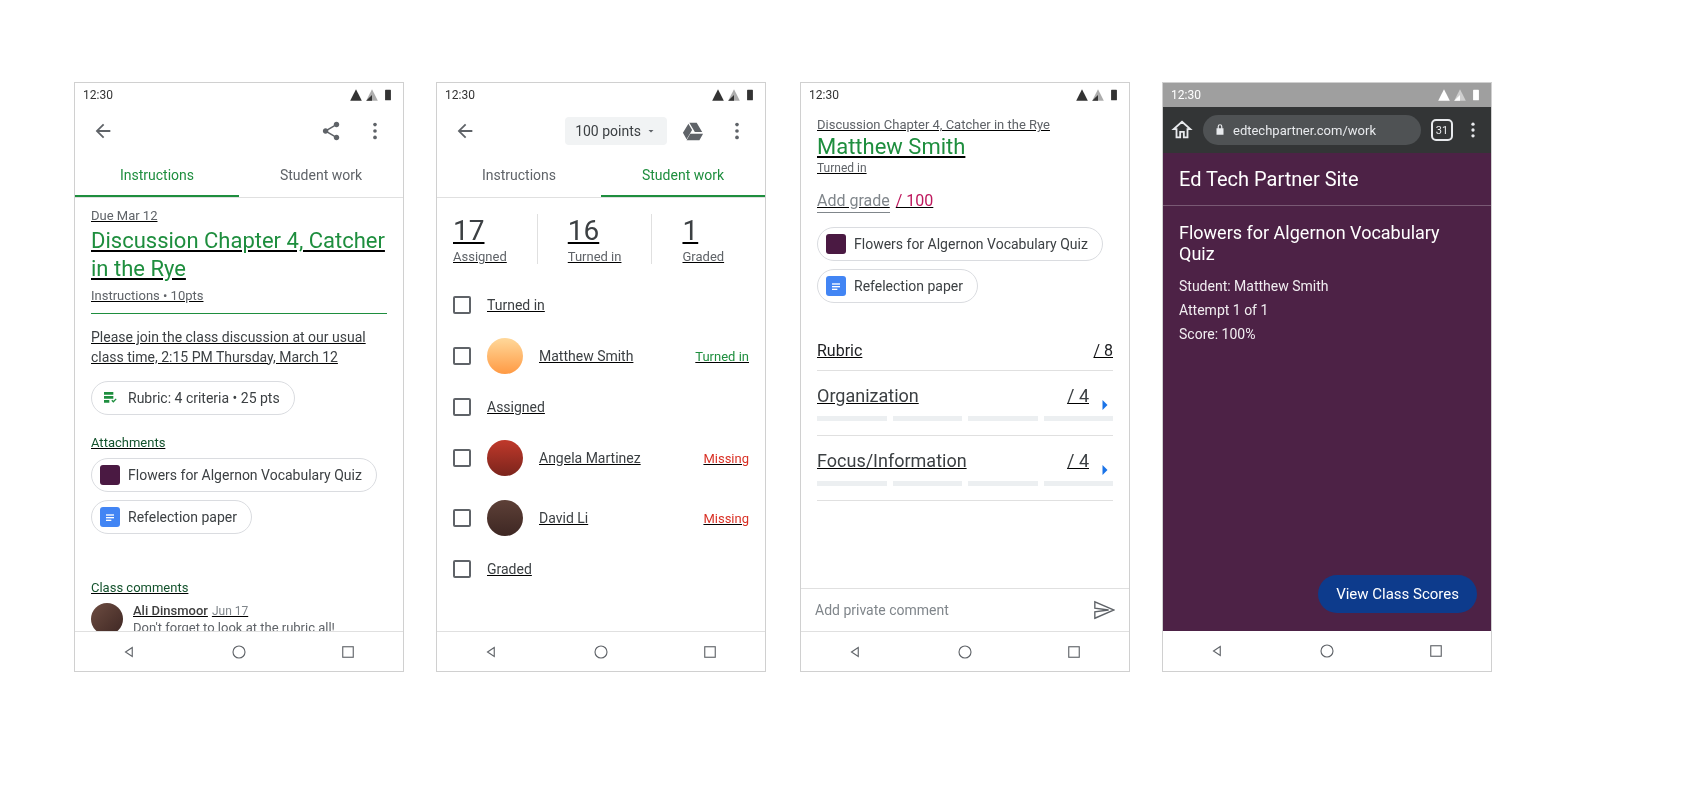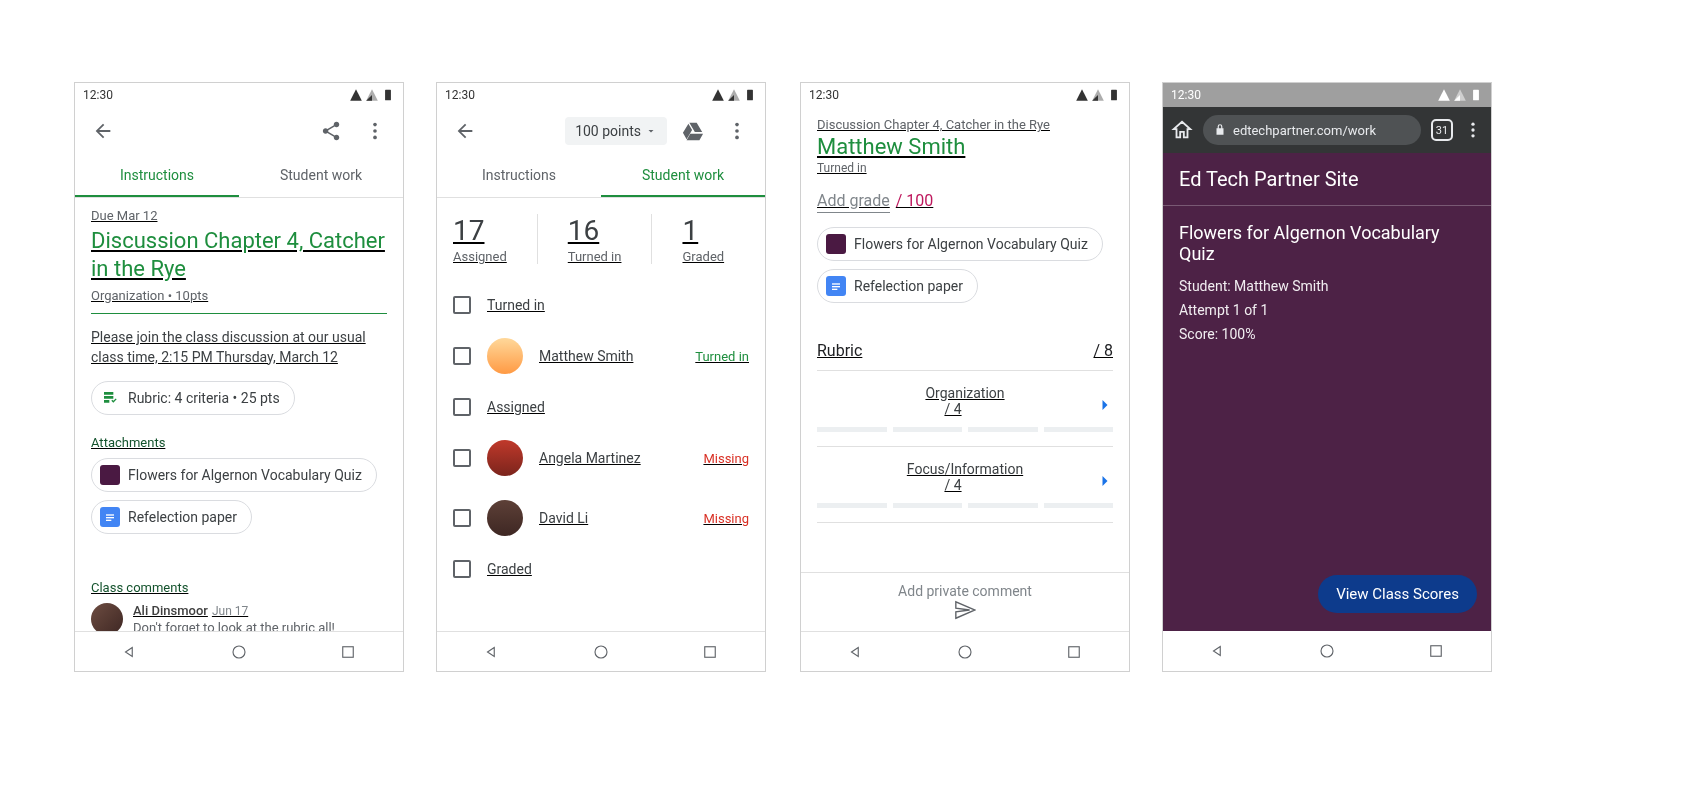--- a/index.html
+++ b/index.html
@@ -172,33 +172,32 @@
   .s3-pad { padding: 10px 16px; }
   .crumb { font-size: 13px; color: #5f6368; }
   .student-name { font-size: 22px; color: #1e8e3e; margin-top: 2px; }
   .turned-label { font-size: 12px; color: #5f6368; margin-top: 2px; }
   .grade-row { display:flex; align-items:baseline; gap:6px; margin-top: 16px; }
   .grade-input { font-size: 16px; color: #80868b; border-bottom: 1px solid #80868b; padding-bottom: 2px; }
   .grade-max { font-size: 16px; color: #be185d; }
   .rubric-sec { padding: 10px 16px; margin-top:10px;}
   .rubric-head { display:flex; justify-content:space-between; font-size: 16px; color:#202124; padding-bottom:10px; border-bottom:1px solid #e0e0e0;}
   .criterion { padding: 14px 0; border-bottom:1px solid #e0e0e0; position:relative;}
-  .crit-row { display:flex; justify-content:space-between; align-items:center; font-size:14px; color:#3c4043;flex-direction:column;}
+  .crit-row { display:flex; justify-content:space-between; align-items:center; font-size:18px; color:#3c4043;}
   .crit-bars { display:flex; gap:6px; margin-top:10px;}
   .crit-bars .bar { flex:1; height:5px; background:#eceff1;}
   .crit-chevron { position:absolute; right:-2px; top:24px; }
   .crit-chevron svg { width:20px; height:20px; fill:#1a73e8; }
   .comment-input {
     position: absolute; bottom: 0; left: 0; right: 0;
     border-top: 1px solid #e0e0e0;
     padding: 10px 14px;
     display: flex; align-items: center;
     font-size: 14px; color: #80868b;
     background:#fff;
-    flex-direction:column;
   }
   .comment-input .sp { flex:1; }
   .comment-input svg { width:22px; height:22px; fill:#5f6368;}
 
   
   .browser-bar {
     background: #333536;
     height: 46px;
     display:flex;
     align-items:center;
@@ -295,21 +294,21 @@
       </div>
   </div>
   <div class="tabs">
     <div class="tab active">Instructions</div>
     <div class="tab">Student work</div>
   </div>
   <div class="content">
     <div class="s1-pad">
       <div class="due">Due Mar 12</div>
       <div class="title-green">Discussion Chapter 4, Catcher in the Rye</div>
-      <div class="subtitle">Organization • 10pts</div>
+      <div class="subtitle">Instructions • 10pts</div>
       <div class="desc">Please join the class discussion at our usual class time, 2:15 PM Thursday, March 12</div>
       <div class="chip">
         <span class="chip-icon rubric">
          <svg viewBox="0 0 24 24">
               <path fill="#1e8e3e" d="M3 3h14v4H3zM3 9h14v4H3zM3 15h8v4H3zM14 16l3 3 5-5-1.4-1.4L17 16.2l-1.6-1.6z"></path>
             </svg>
         </span>
         <span>Rubric: 4 criteria • 25 pts</span>
       </div>
       <div class="section-label">Attachments</div>

